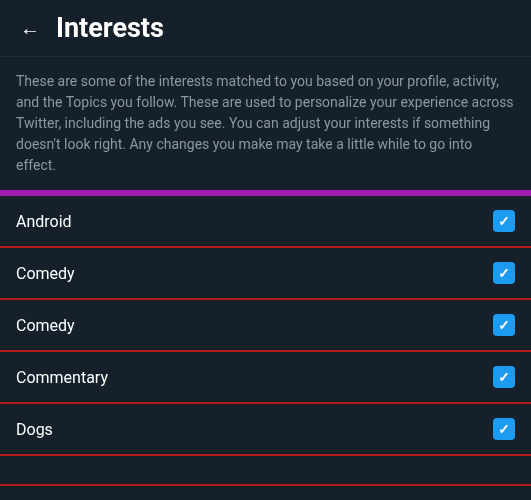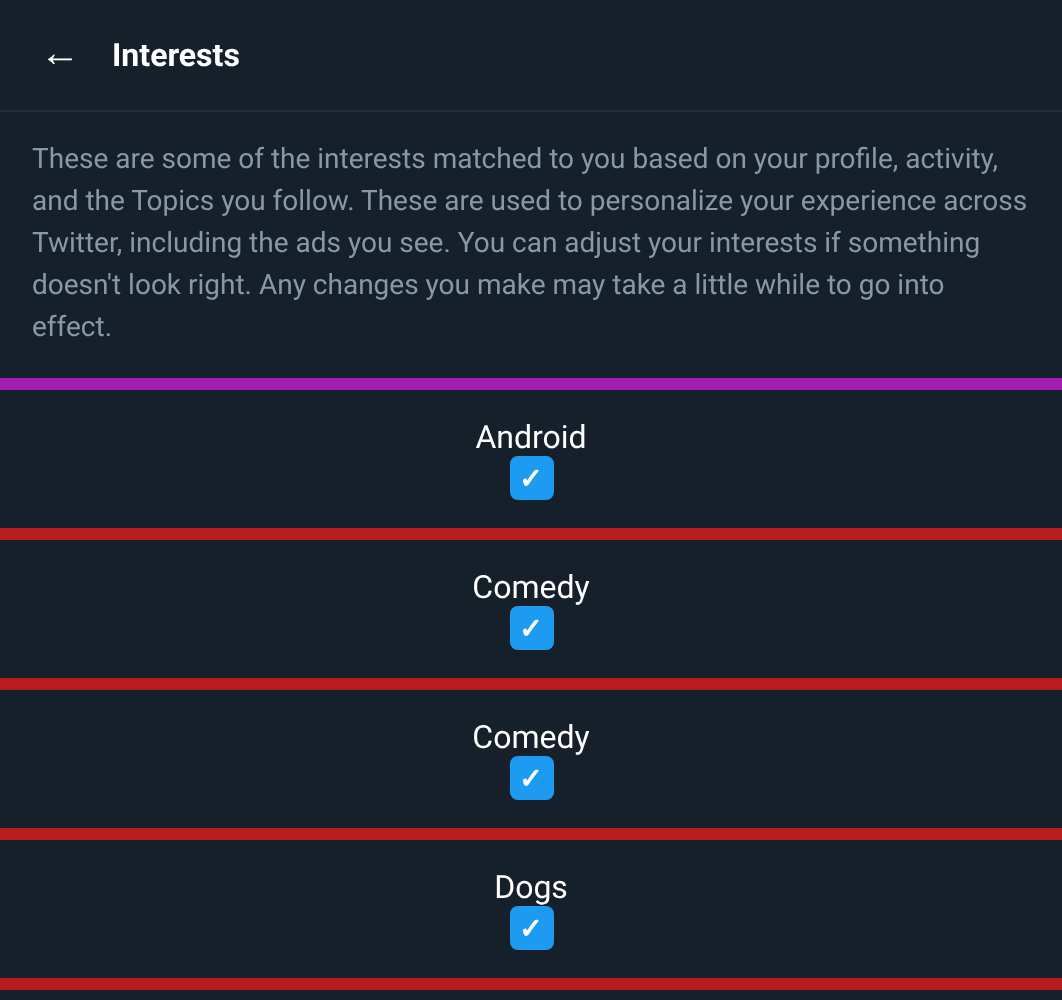--- a/index.html
+++ b/index.html
@@ -31,21 +31,21 @@
       color: #ffffff;
       cursor: pointer;
       font-size: 20px;
       display: flex;
       align-items: center;
       justify-content: center;
       padding: 4px;
     }
 
     .page-title {
-      font-size: 16px;
+      font-size: 27px;
       font-weight: 700;
       color: #ffffff;
     }
 
     .description {
       padding: 14px 16px;
       font-size: 14px;
       color: #8899a6;
       line-height: 1.5;
       border-bottom: 6px solid #a21caf;
@@ -53,22 +53,21 @@
 
     .interest-list {
       list-style: none;
     }
 
     .interest-item {
       display: flex;
       align-items: center;
       justify-content: space-between;
       padding: 14px 16px;
-      border-bottom: 6px solid #b91c1c;
-      flex-direction: column;
+      border-bottom: 2px solid #b91c1c;
     }
 
     .interest-label {
       font-size: 16px;
       color: #ffffff;
       font-weight: 400;
     }
 
     .checkbox {
       width: 22px;
@@ -107,21 +106,21 @@
     </li>
     <li class="interest-item">
       <span class="interest-label">Comedy</span>
       <button class="checkbox" aria-checked="true"></button>
     </li>
     <li class="interest-item">
       <span class="interest-label">Comedy</span>
       <button class="checkbox" aria-checked="true"></button>
     </li>
     <li class="interest-item">
-      <span class="interest-label">Dogs</span>
+      <span class="interest-label">Commentary</span>
       <button class="checkbox" aria-checked="true"></button>
     </li>
     <li class="interest-item">
-      <span class="interest-label">Commentary</span>
+      <span class="interest-label">Dogs</span>
       <button class="checkbox" aria-checked="true"></button>
     </li>
     <li class="interest-item"></li>
   </ul>
 
 </body></html>

